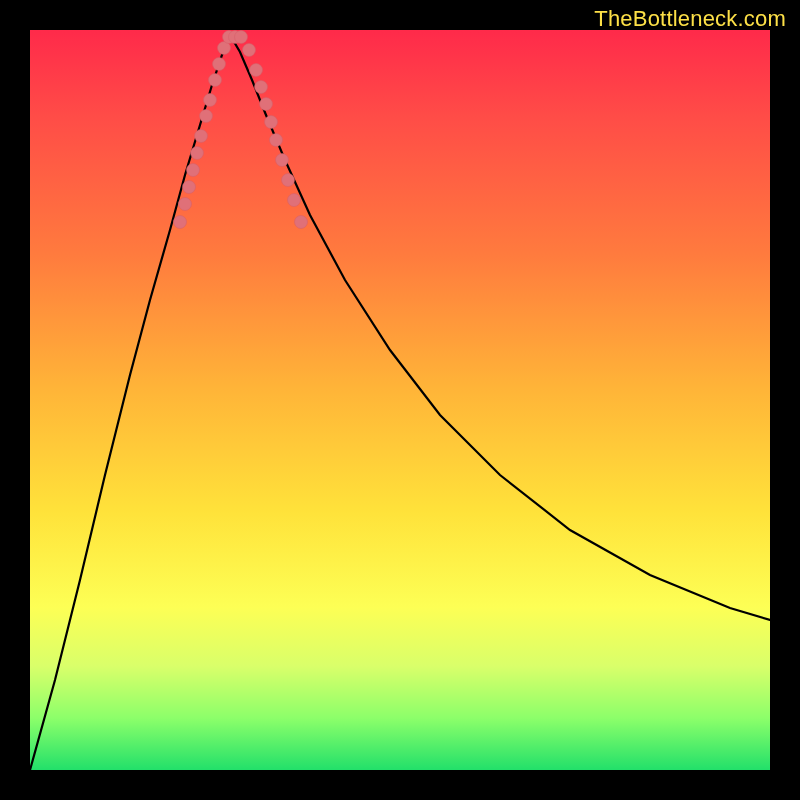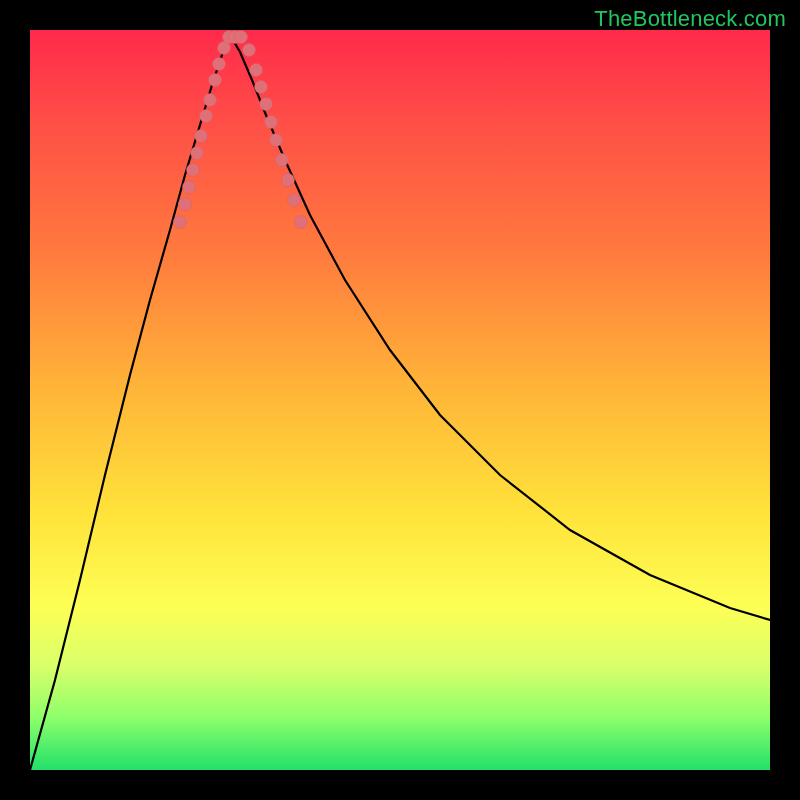--- a/index.html
+++ b/index.html
@@ -34,21 +34,21 @@
       #d9ff6a 86%,
       #8cff6a 93%,
       #22e06a 100%
     );
     overflow: hidden;
   }
   .watermark {
     position: absolute;
     top: 6px;
     right: 14px;
-    color: #22c55e;
+    color: #fde047;
     font-size: 22px;
     font-weight: 400;
     letter-spacing: 0.2px;
     user-select: none;
   }
   svg.curve {
     position: absolute;
     inset: 0;
     width: 740px;
     height: 740px;

